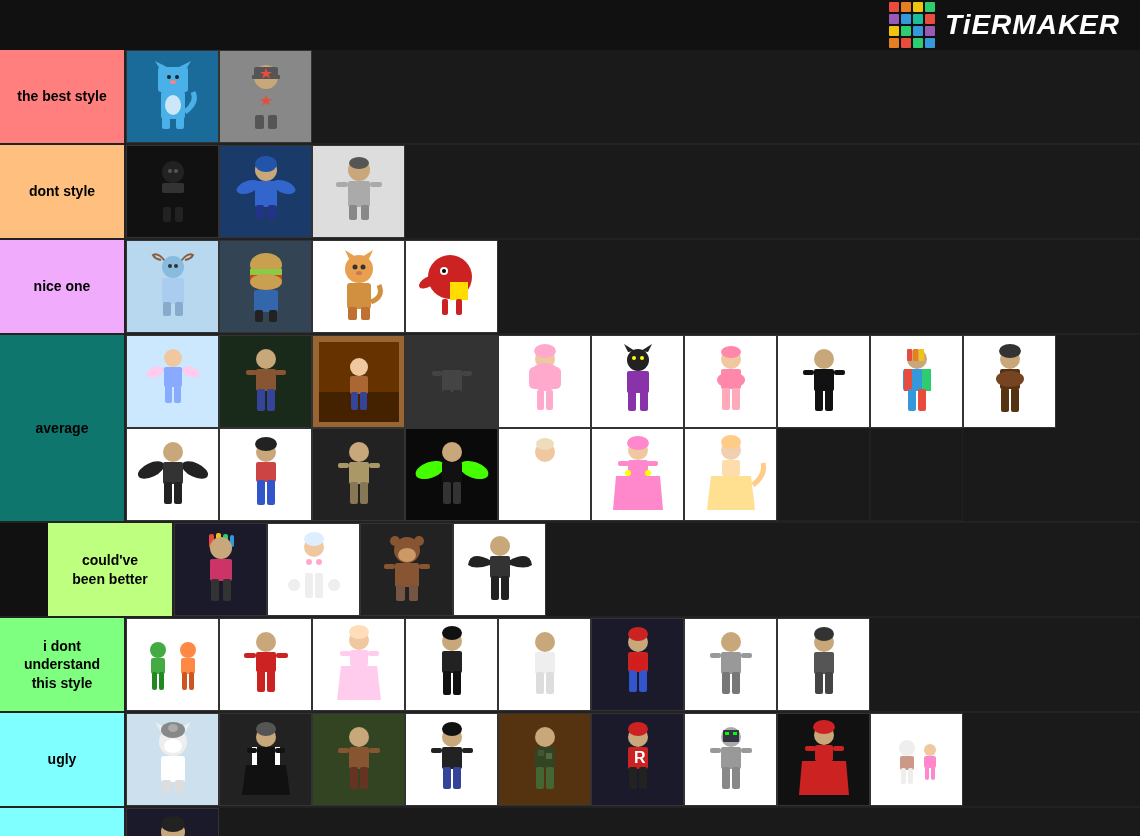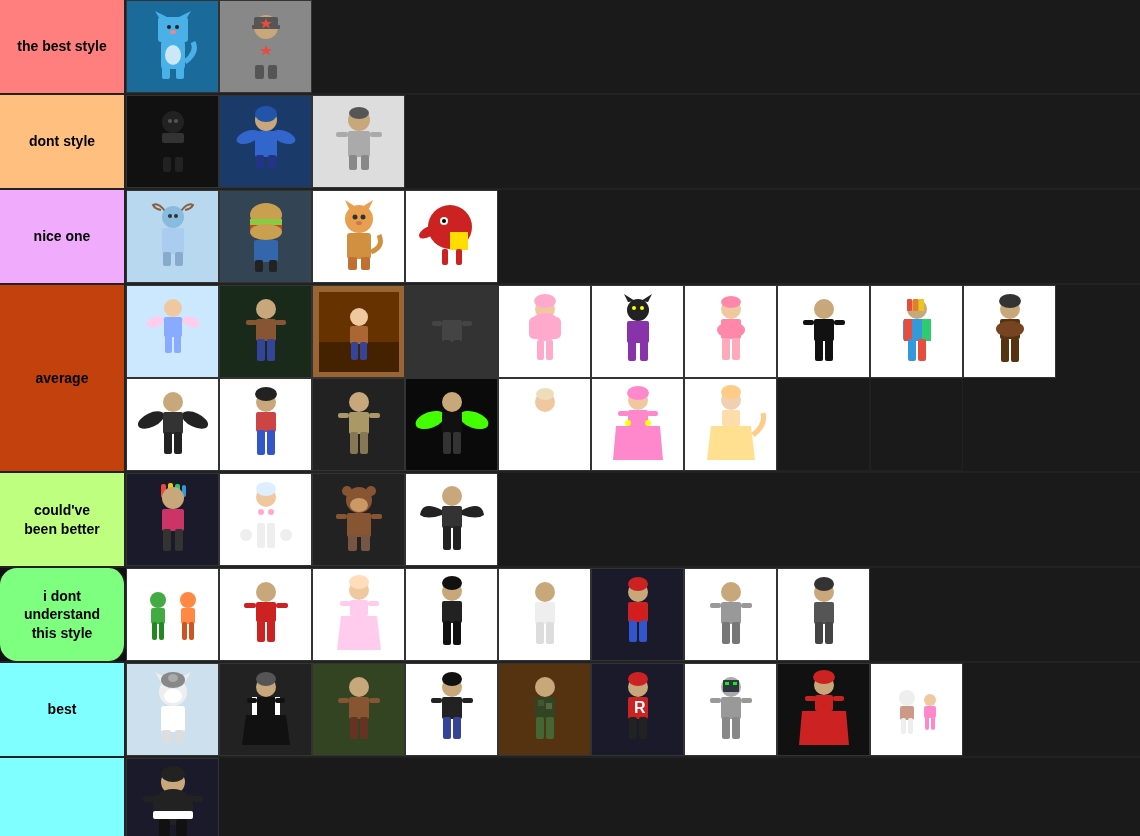--- a/index.html
+++ b/index.html
@@ -79,31 +79,58 @@
       overflow: hidden;
       display: flex;
       align-items: center;
       justify-content: center;
       position: relative;
     }
     
     .tier-s { background: #ff7f7f; }
     .tier-a { background: #ffbf7f; }
     .tier-b { background: #f0abfc; }
-    .tier-c { background: #c2410c; }
-    .tier-d { background: #bfff7f; }
-    .tier-e { background: #7fff7f; border-radius: 17px; }
+    .tier-c { background: #0f766e; }
+    .tier-d { background: #bfff7f; margin-left: 48px; }
+    .tier-e { background: #7fff7f; }
     .tier-f { background: #7fffff; }
     .tier-h { background: #7fffff; }
   </style>
 </head>
 <body>
 
 <div class="page-wrapper">
 
+  <div class="header">
+    <div class="tiermaker-logo">
+      <div class="logo-grid">
+
+        <div class="logo-cell" style="background:#e74c3c"></div>
+        <div class="logo-cell" style="background:#e67e22"></div>
+        <div class="logo-cell" style="background:#f1c40f"></div>
+        <div class="logo-cell" style="background:#2ecc71"></div>
+
+        <div class="logo-cell" style="background:#9b59b6"></div>
+        <div class="logo-cell" style="background:#3498db"></div>
+        <div class="logo-cell" style="background:#1abc9c"></div>
+        <div class="logo-cell" style="background:#e74c3c"></div>
+
+        <div class="logo-cell" style="background:#f1c40f"></div>
+        <div class="logo-cell" style="background:#2ecc71"></div>
+        <div class="logo-cell" style="background:#3498db"></div>
+        <div class="logo-cell" style="background:#9b59b6"></div>
+
+        <div class="logo-cell" style="background:#e67e22"></div>
+        <div class="logo-cell" style="background:#e74c3c"></div>
+        <div class="logo-cell" style="background:#2ecc71"></div>
+        <div class="logo-cell" style="background:#3498db"></div>
+      </div>
+      <span class="logo-title">TiERMAKER</span>
+    </div>
+  </div>
 
   <div class="tier-row">
     <div class="tier-label tier-s">
       <span>the best style</span>
     </div>
     <div class="tier-items">
 
       <div class="tier-item" style="background:#1a6b9a;">
         <svg width="80" height="80" viewBox="0 0 80 80">
 
@@ -656,21 +683,21 @@
           <rect x="30" y="27" width="20" height="22" rx="2" fill="#555"></rect>
           <rect x="31" y="47" width="8" height="22" rx="2" fill="#444"></rect>
           <rect x="41" y="47" width="8" height="22" rx="2" fill="#444"></rect>
         </svg>
       </div>
     </div>
   </div>
 
   <div class="tier-row">
     <div class="tier-label tier-f">
-      <span>best</span>
+      <span>ugly</span>
     </div>
     <div class="tier-items">
 
       <div class="tier-item" style="background:#cce0ee;">
         <svg width="80" height="80" viewBox="0 0 80 80">
           <circle cx="40" cy="22" r="14" fill="#eee"></circle>
 
           <polygon points="28,12 22,2 37,10" fill="#eee"></polygon>
           <polygon points="52,12 58,2 43,10" fill="#eee"></polygon>
           <ellipse cx="40" cy="26" rx="9" ry="7" fill="#fff"></ellipse>

